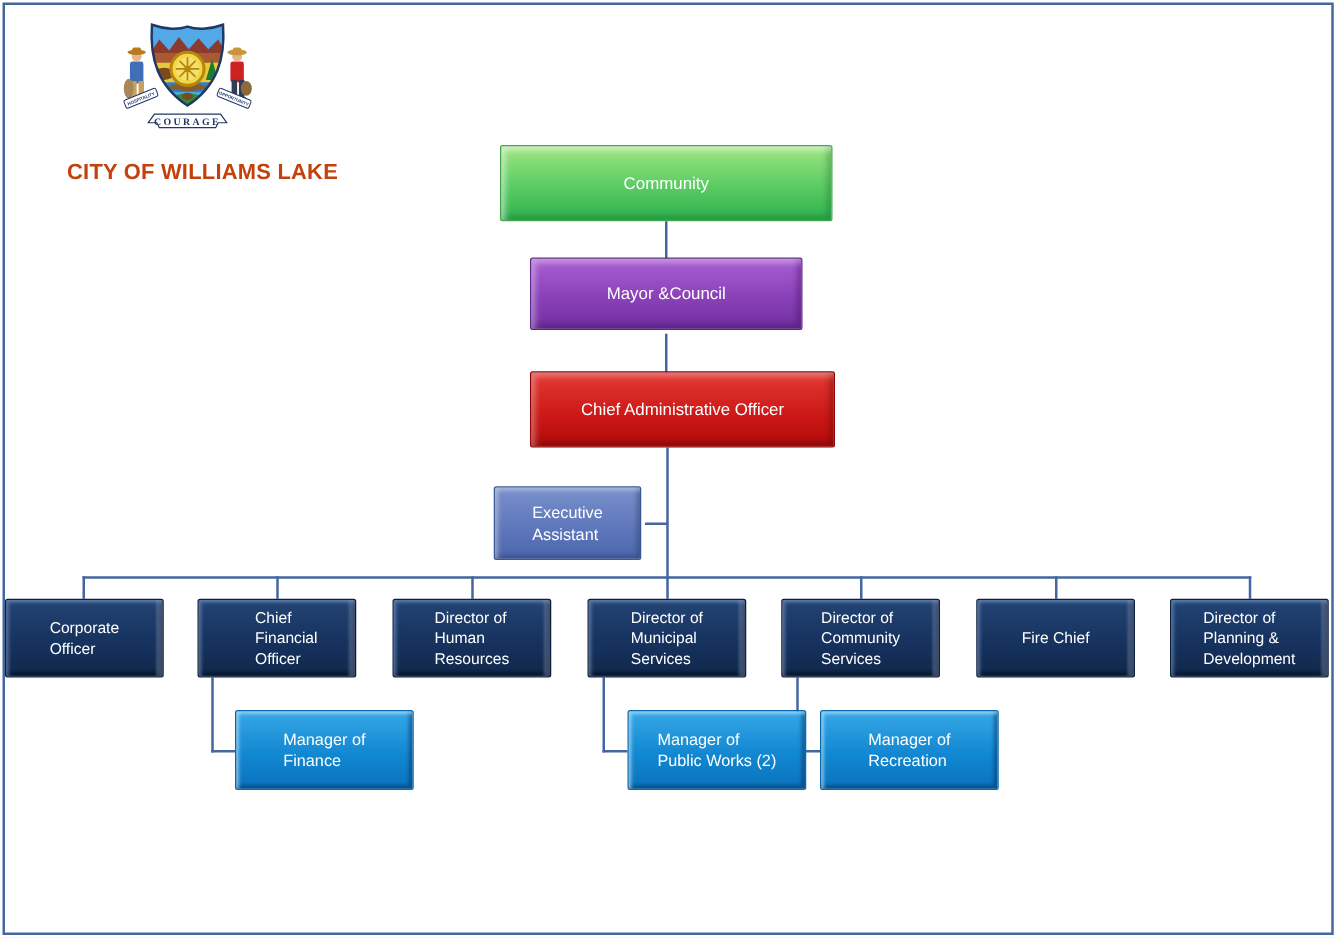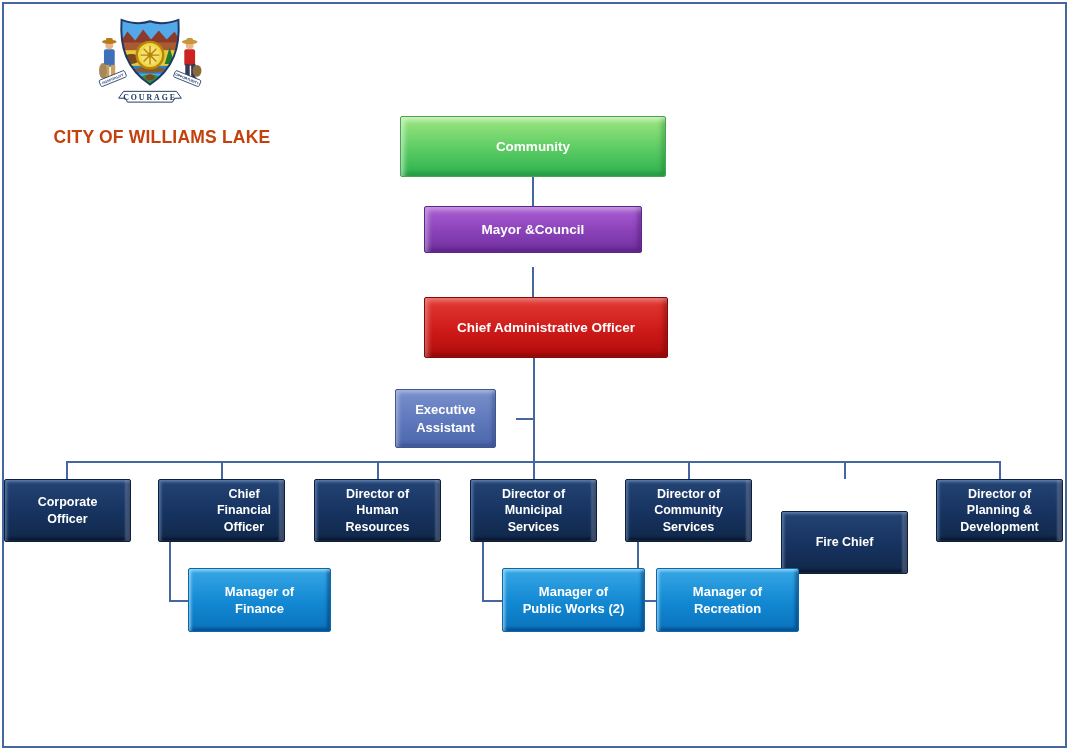--- a/index.html
+++ b/index.html
@@ -13,43 +13,43 @@
   .org-title {
     position:absolute; left:42px; top:127px; width:240px;
     font-size:17.5px; font-weight:bold; color:#c2410c; letter-spacing:.2px;
     text-align:center; white-space:nowrap;
   }
 
   .crest { position:absolute; left:86px; top:10px; }
 
   .box {
     position:absolute; display:flex; align-items:center; justify-content:center;
-    text-align:center; color:#ffffff; font-weight:bold; line-height:1.32;
+    text-align:left; color:#ffffff; font-weight:normal; line-height:1.32;
     white-space:pre-line; border-radius:2px; font-size:13.5px;
   }
   .community {
     left:400px; top:116px; width:266px; height:61px;
     background:linear-gradient(180deg,#9FE681 0%,#5ACB63 55%,#2EB14E 100%);
     border:1px solid #44A74E;
     box-shadow: inset 3px 3px 5px rgba(255,255,255,.55), inset -3px -3px 5px rgba(0,90,30,.35);
   }
   .mayor {
-    left:424px; top:206px; width:218px; height:47px;
+    left:424px; top:206px; width:218px; height:58px;
     background:linear-gradient(180deg,#AA5FD3 0%,#8A41B8 55%,#7030A0 100%);
     border:1px solid #5E2787;
     box-shadow: inset 3px 3px 5px rgba(255,255,255,.4), inset -3px -3px 5px rgba(60,10,90,.45);
   }
   .cao {
     left:424px; top:297px; width:244px; height:61px;
     background:linear-gradient(180deg,#E23A34 0%,#CD1A18 55%,#B20B0B 100%);
     border:1px solid #8F0404;
     box-shadow: inset 3px 3px 5px rgba(255,255,255,.35), inset -3px -3px 5px rgba(90,0,0,.45);
   }
   .exec {
-    left:395px; top:389px; width:101px; height:59px; font-size:13px;
+    left:395px; top:389px; width:118px; height:59px; font-size:13px;
     background:linear-gradient(180deg,#7A90CC 0%,#5F78BC 55%,#4C66AC 100%);
     border:1px solid #3D5694;
     box-shadow: inset 2px 2px 4px rgba(255,255,255,.45), inset -2px -2px 4px rgba(20,35,80,.45);
   }
   .director {
     top:479px; width:127px; height:63px; font-size:12.5px;
     background:linear-gradient(180deg,#234474 0%,#16325F 55%,#102849 100%);
     border:1px solid #0C1F3D;
     box-shadow: inset 2px 2px 3px rgba(140,170,220,.5), inset -5px 0 2px rgba(190,210,240,.28), inset -3px -3px 3px rgba(0,5,20,.55);
   }
@@ -172,21 +172,21 @@
 Officer</div>
   <div class="box director" style="left:314px;">Director of
 Human
 Resources</div>
   <div class="box director" style="left:470px;">Director of
 Municipal
 Services</div>
   <div class="box director" style="left:625px;">Director of
 Community
 Services</div>
-  <div class="box director" style="left:781px;margin-top:32px;">Fire Chief</div>
+  <div class="box director" style="left:781px;">Fire Chief</div>
   <div class="box director" style="left:936px;">Director of
 Planning &amp;
 Development</div>
 
   <div class="box manager" style="left:188px;">Manager of
 Finance</div>
   <div class="box manager" style="left:502px;">Manager of
 Public Works (2)</div>
   <div class="box manager" style="left:656px;">Manager of
 Recreation</div>

